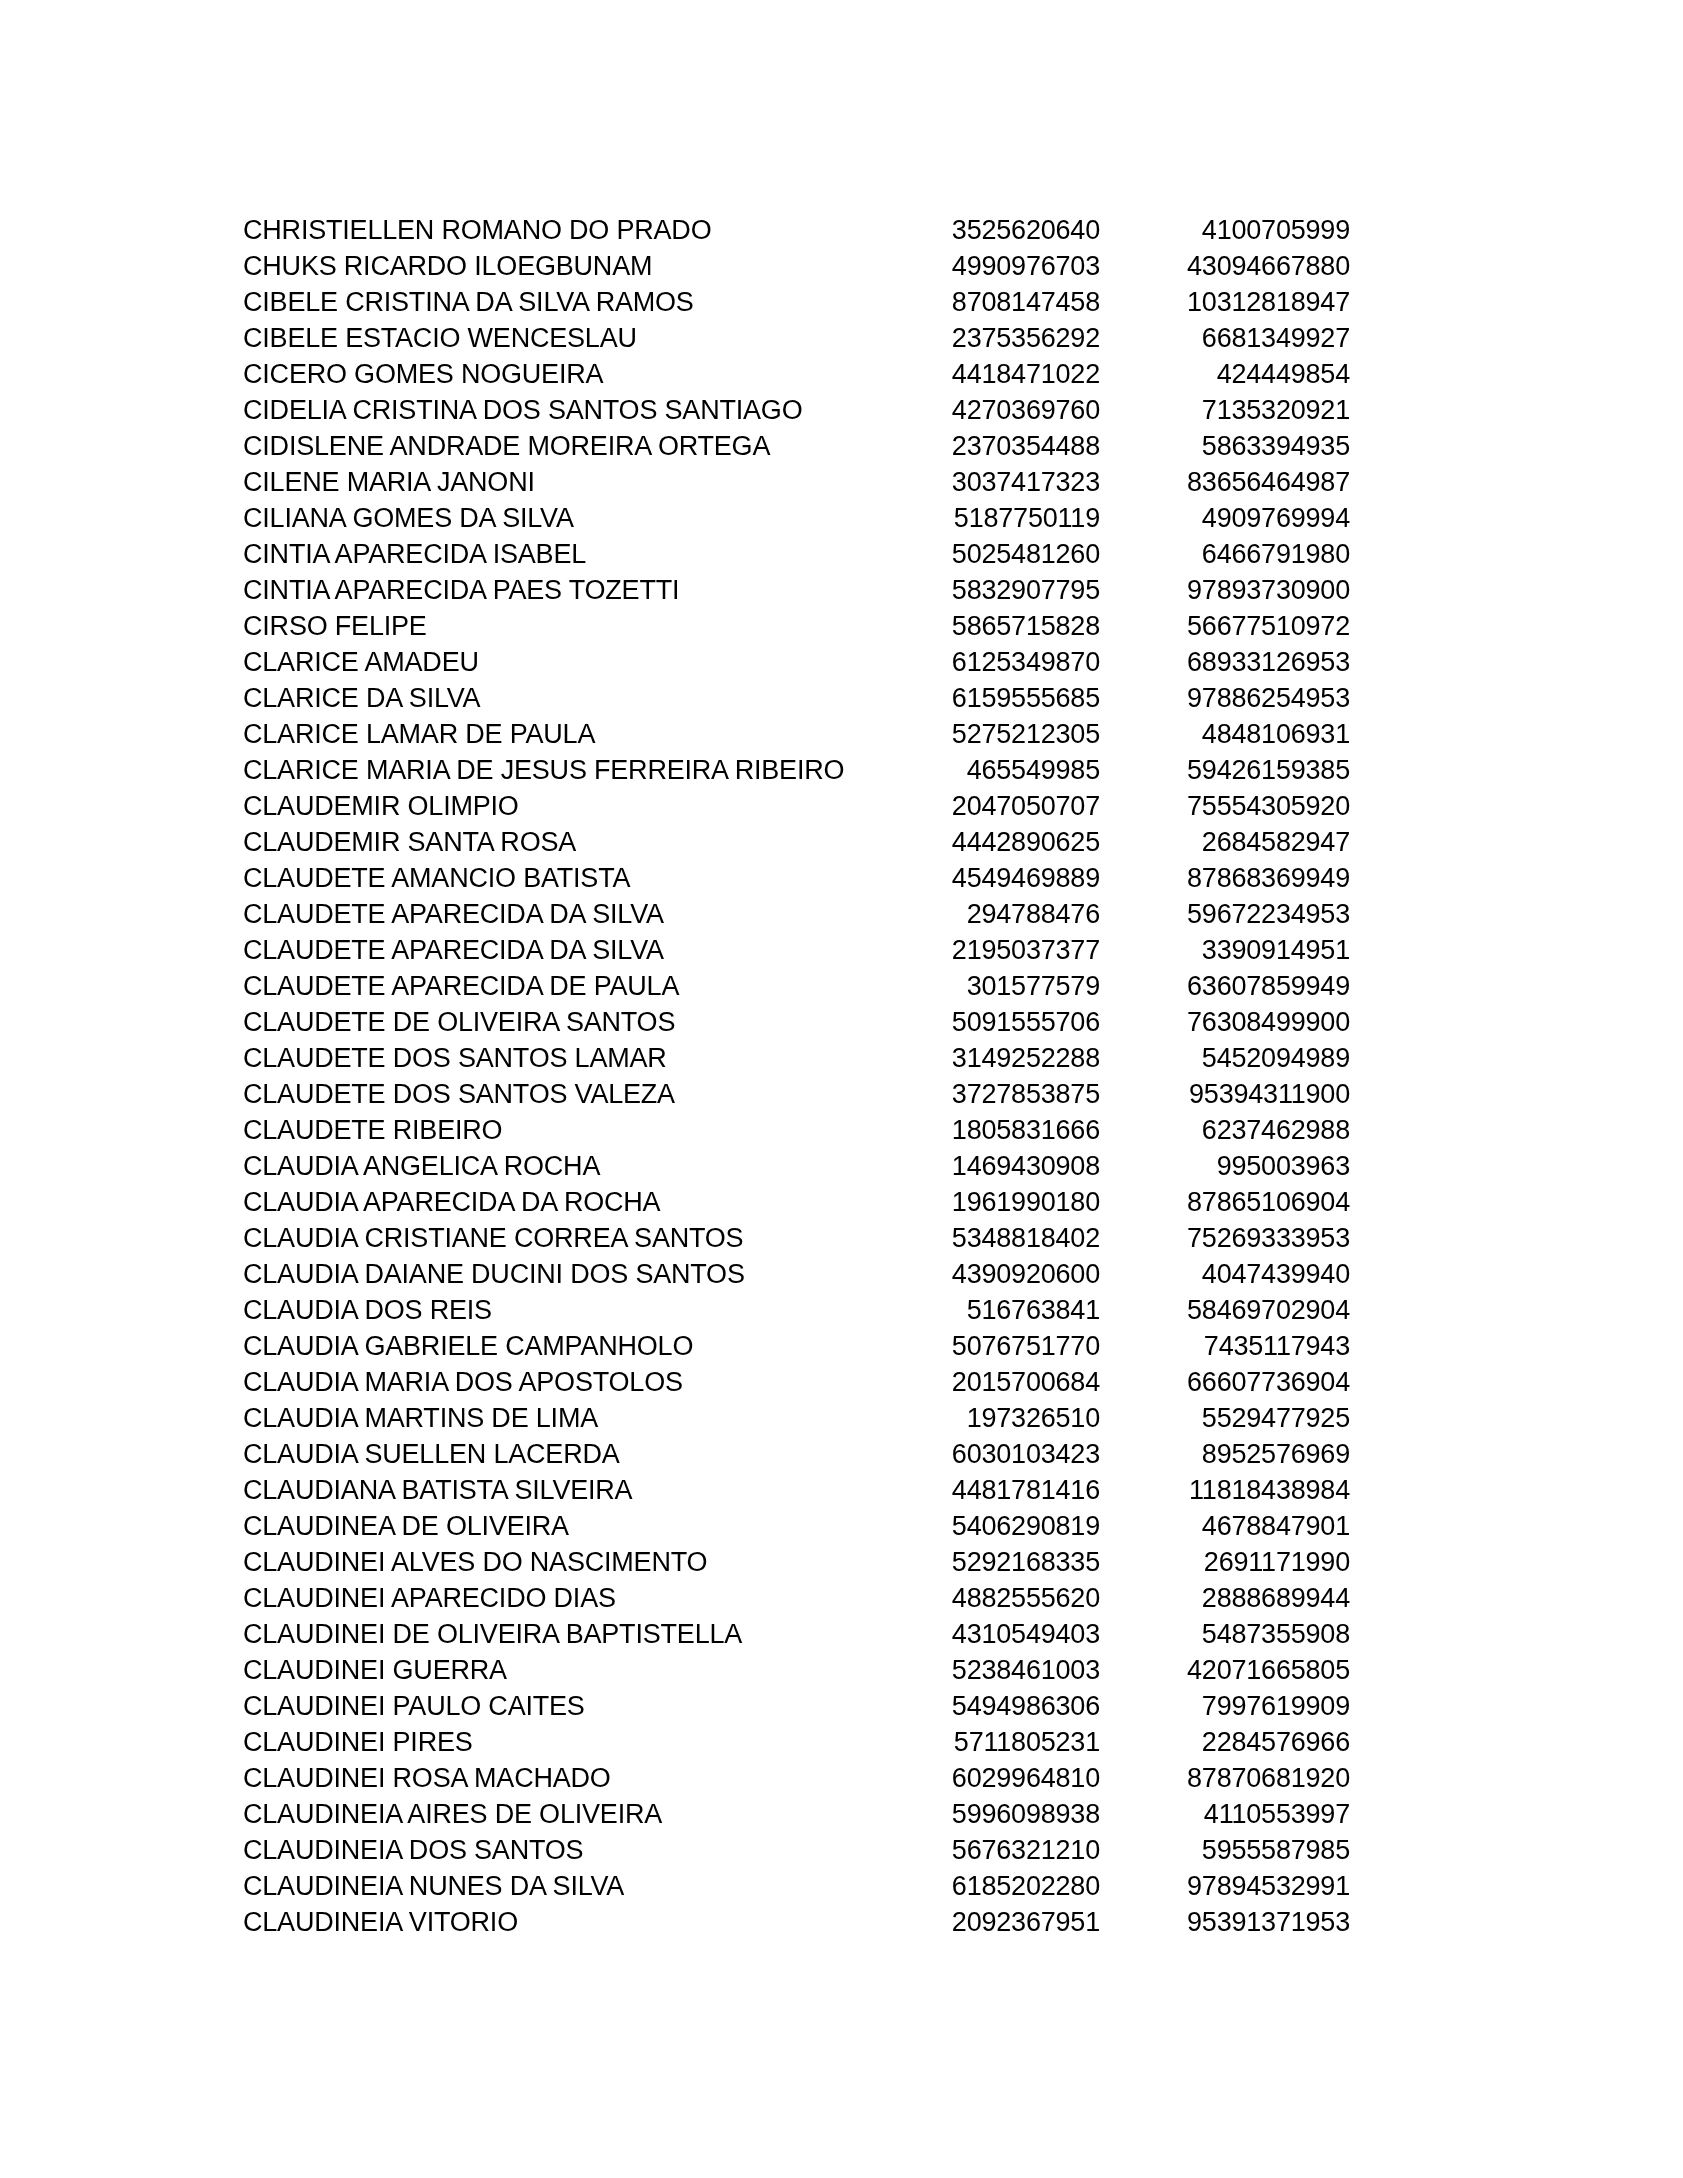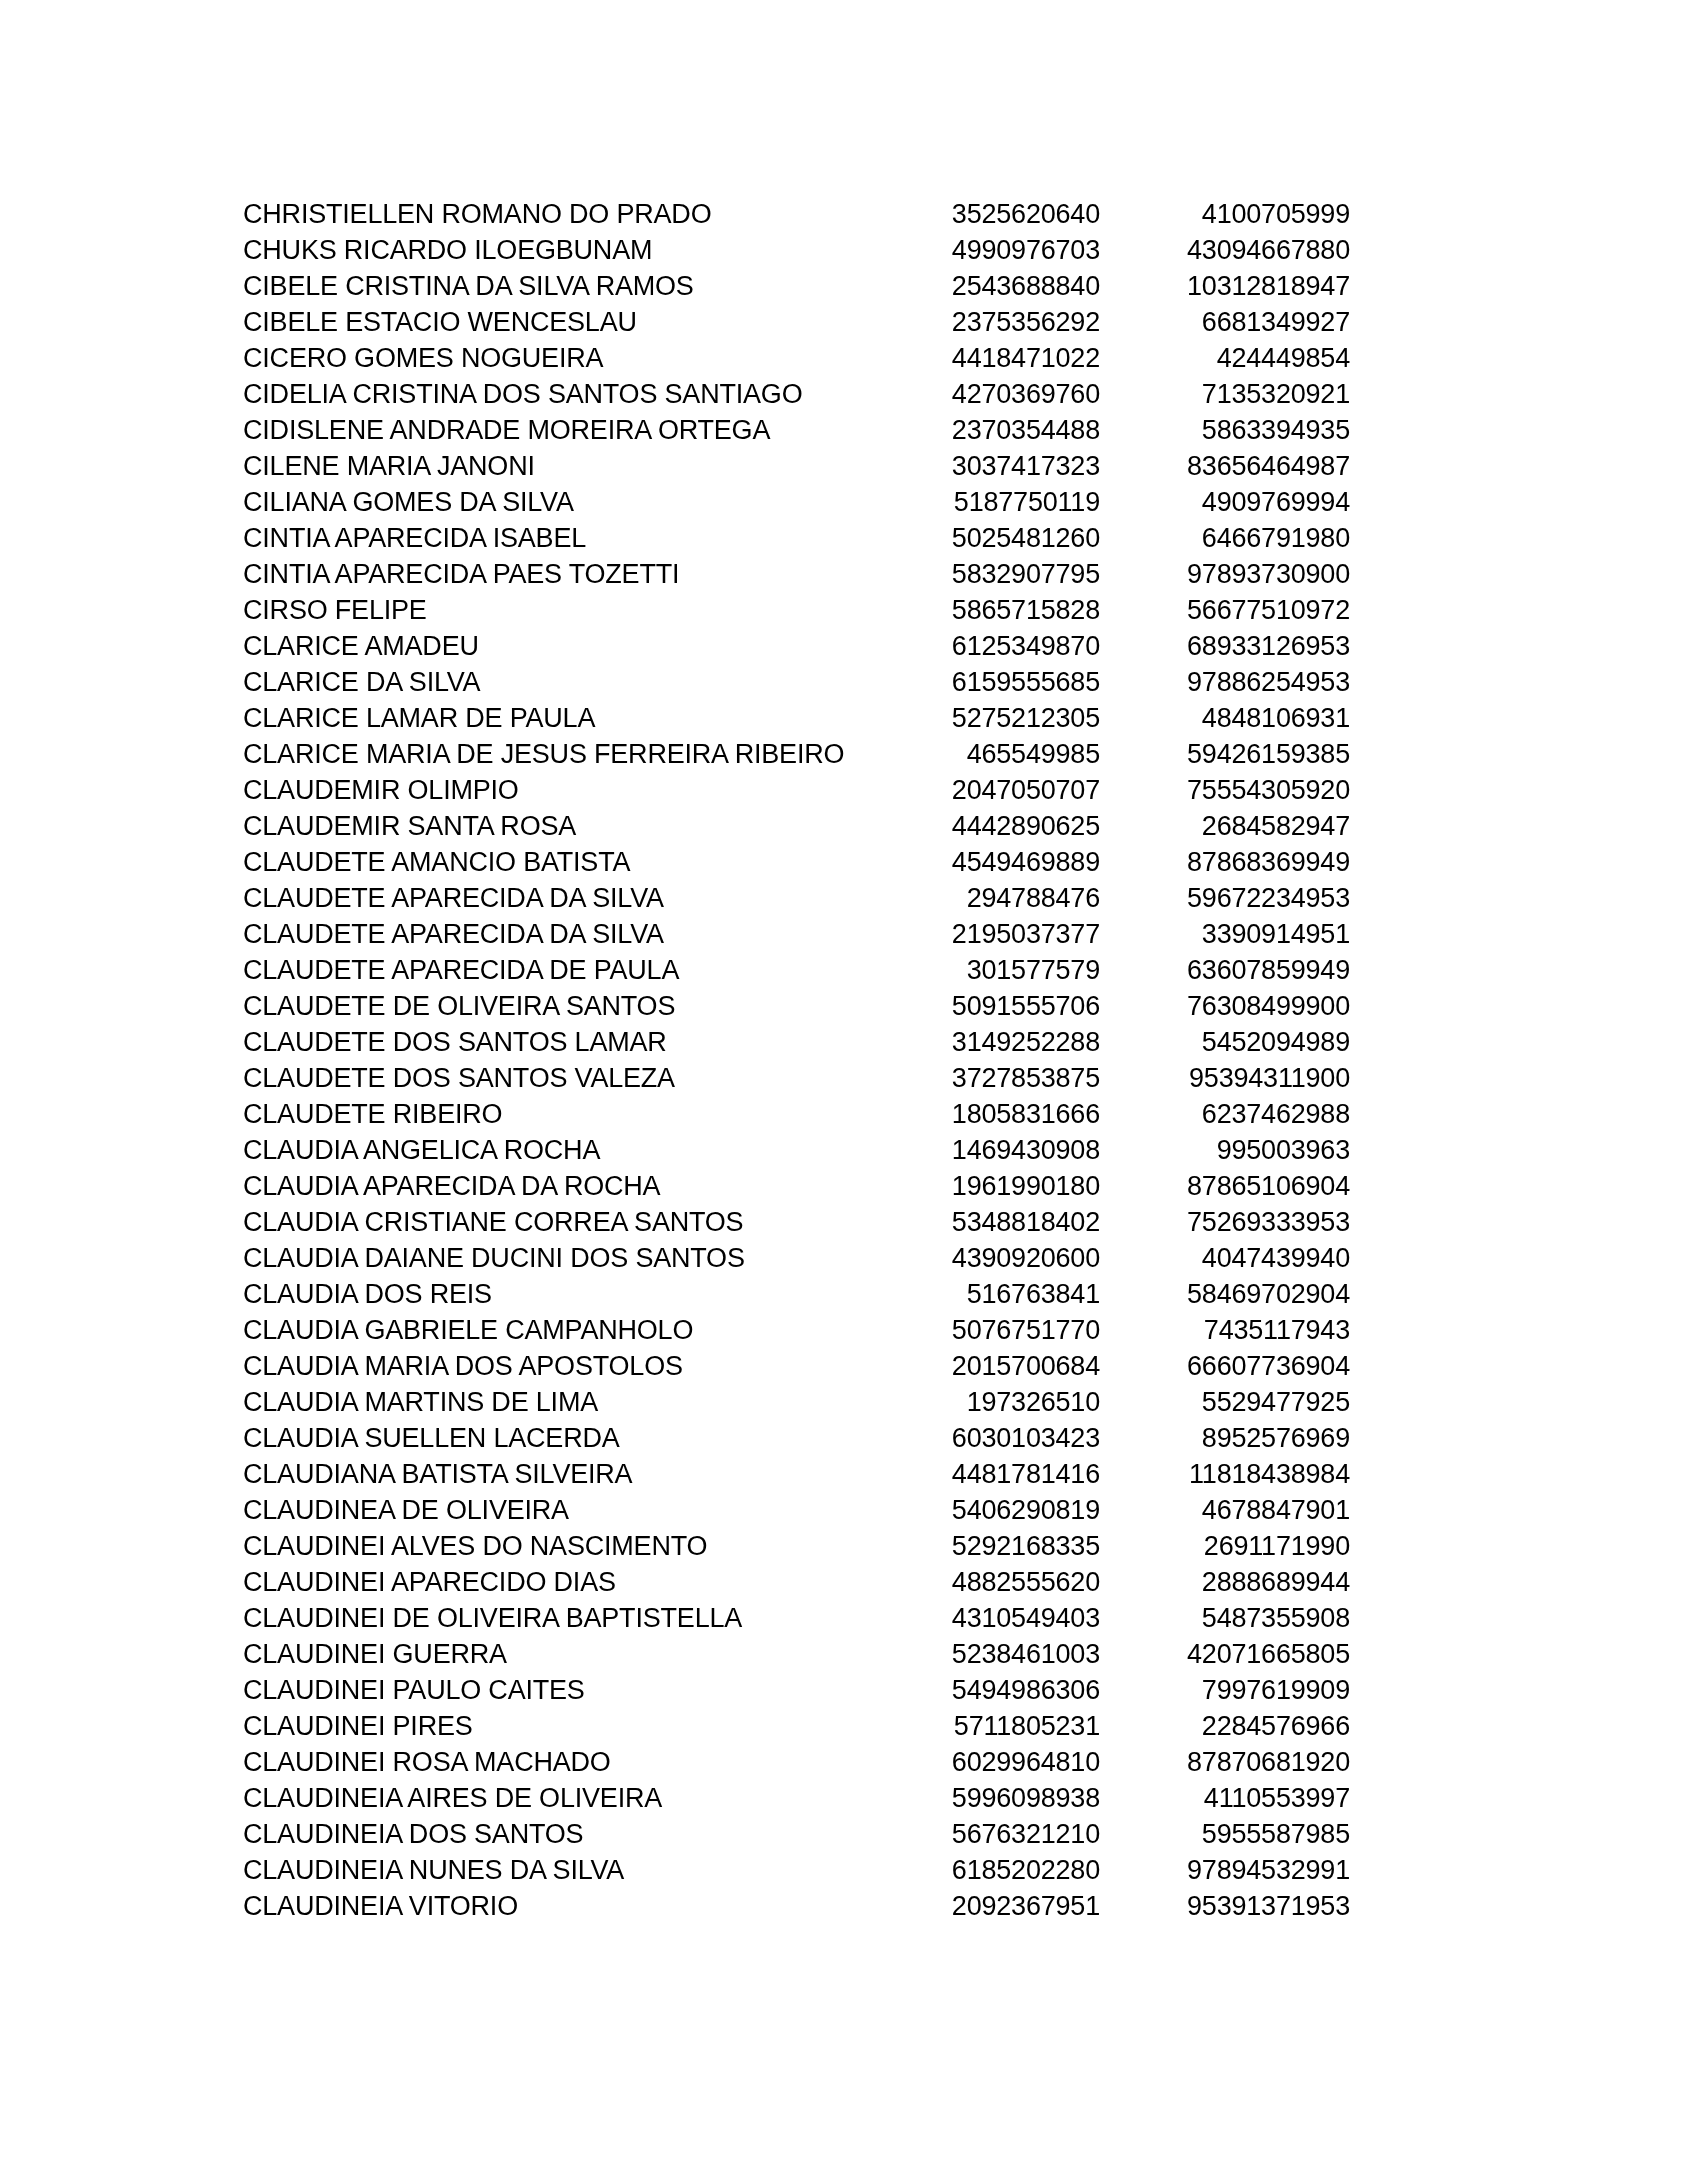--- a/index.html
+++ b/index.html
@@ -12,21 +12,21 @@
     width: 1683px;
     height: 2178px;
     background: #ffffff;
     overflow: hidden;
     font-family: "Liberation Sans", "DejaVu Sans", sans-serif;
     color: #000000;
   }
   .records {
     position: absolute;
     left: 243px;
-    top: 196px;
+    top: 212px;
     width: 1107px;
   }
   .record-row {
     display: grid;
     grid-template-columns: 609px 248px 250px;
     height: 36px;
     line-height: 36px;
     font-size: 27px;
     letter-spacing: -0.2px;
     white-space: nowrap;
@@ -52,21 +52,21 @@
   </div>
 
   <div class="record-row">
     <span class="cell-name">CHUKS RICARDO ILOEGBUNAM</span>
     <span class="cell-num">4990976703</span>
     <span class="cell-num">43094667880</span>
   </div>
 
   <div class="record-row">
     <span class="cell-name">CIBELE CRISTINA DA SILVA RAMOS</span>
-    <span class="cell-num">2543688840</span>
+    <span class="cell-num">8708147458</span>
     <span class="cell-num">10312818947</span>
   </div>
 
   <div class="record-row">
     <span class="cell-name">CIBELE ESTACIO WENCESLAU</span>
     <span class="cell-num">2375356292</span>
     <span class="cell-num">6681349927</span>
   </div>
 
   <div class="record-row">

